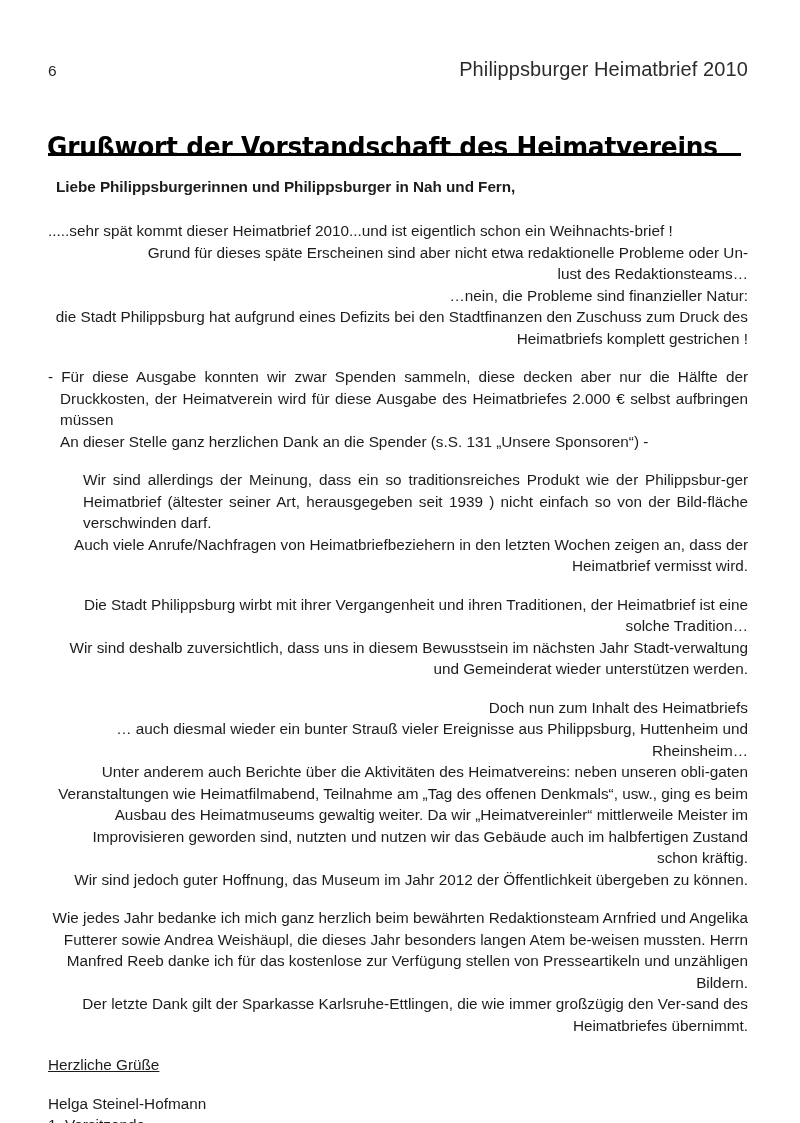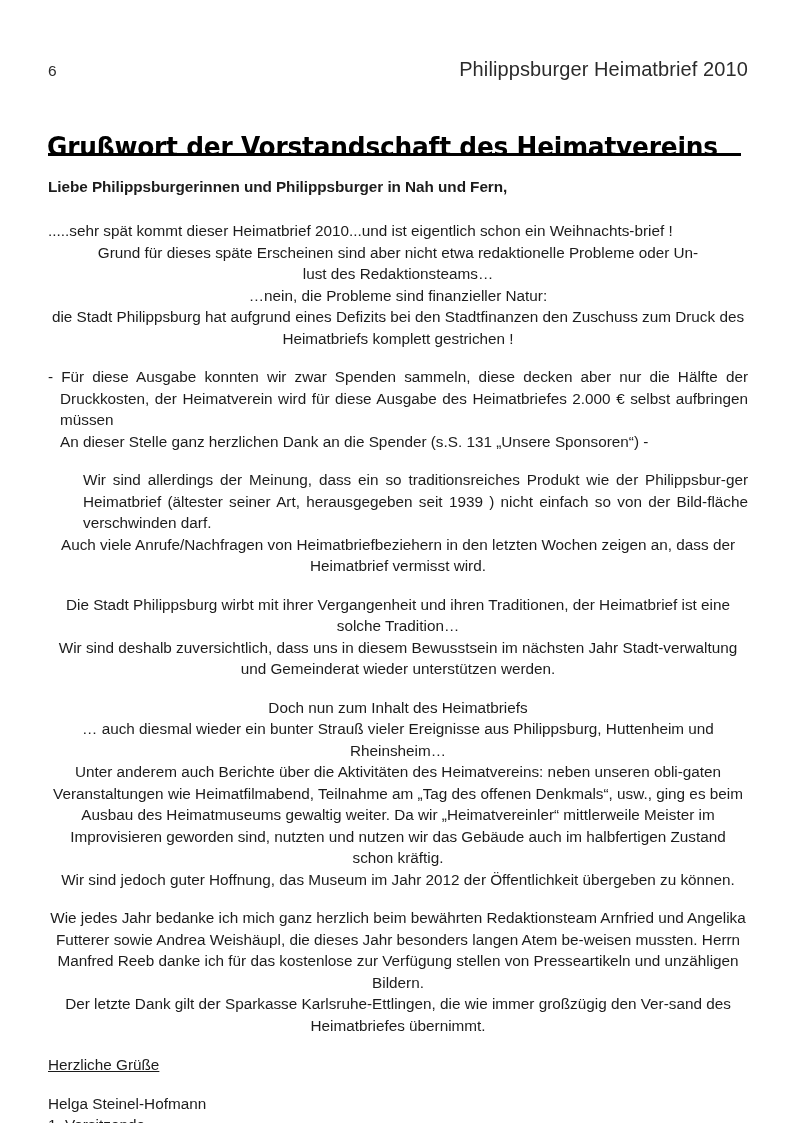--- a/index.html
+++ b/index.html
@@ -74,40 +74,40 @@
     width: 700px;
     font-size: 15.3px;
     line-height: 21.5px;
     color: #1c1c1c;
   }
 
   .salutation {
     font-weight: bold;
     font-size: 15.3px;
     line-height: 21px;
-    margin: 0 0 23px 0;
+    margin: 0 0 23px 8px;
     letter-spacing: -0.05px;
   }
 
   
   p.para {
     margin: 0;
     text-align: justify;
     text-justify: inter-word;
     hyphens: manual;
   }
   p.para.gap {
     margin-top: 17px;
     margin-left: 35px;
   }
 
   
   p.para-left {
     margin: 0;
-    text-align: center;
+    text-align: right;
   }
   p.para-left.gap {
     margin-top: 17px;
   }
 
   
   .dash-item {
     margin: 17px 0 0 0;
     padding-left: 12px;
     text-indent: -12px;

